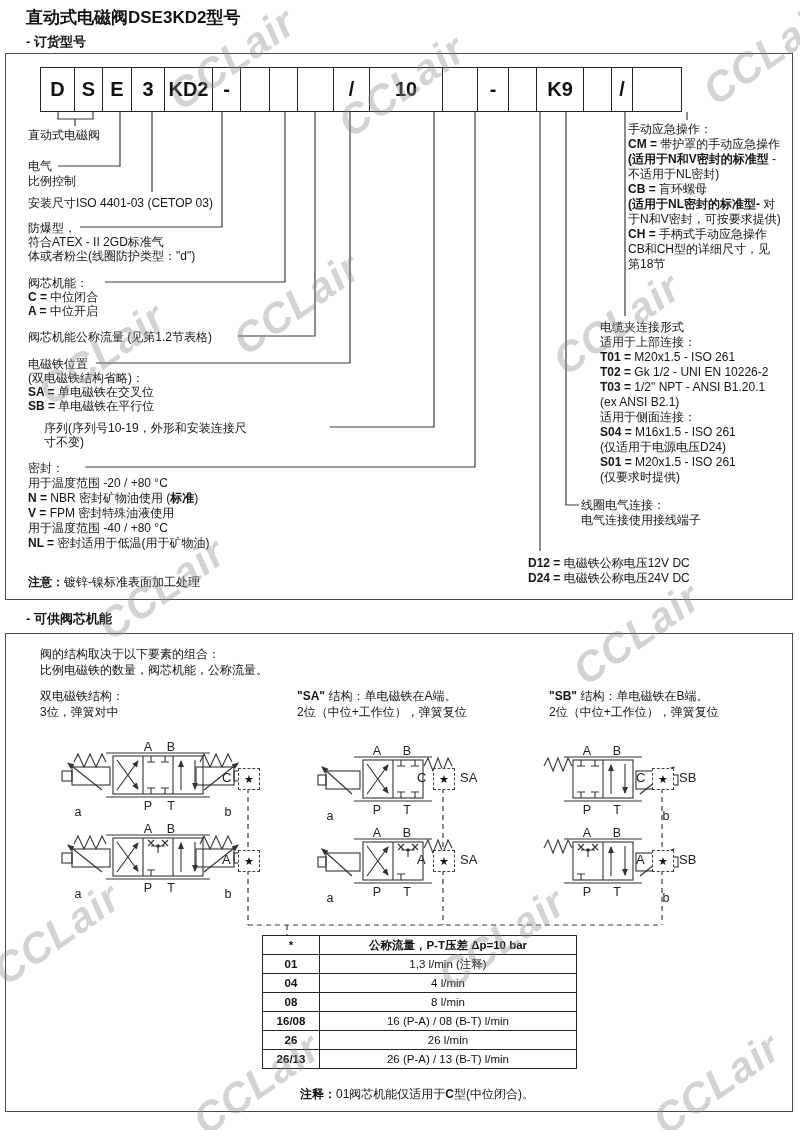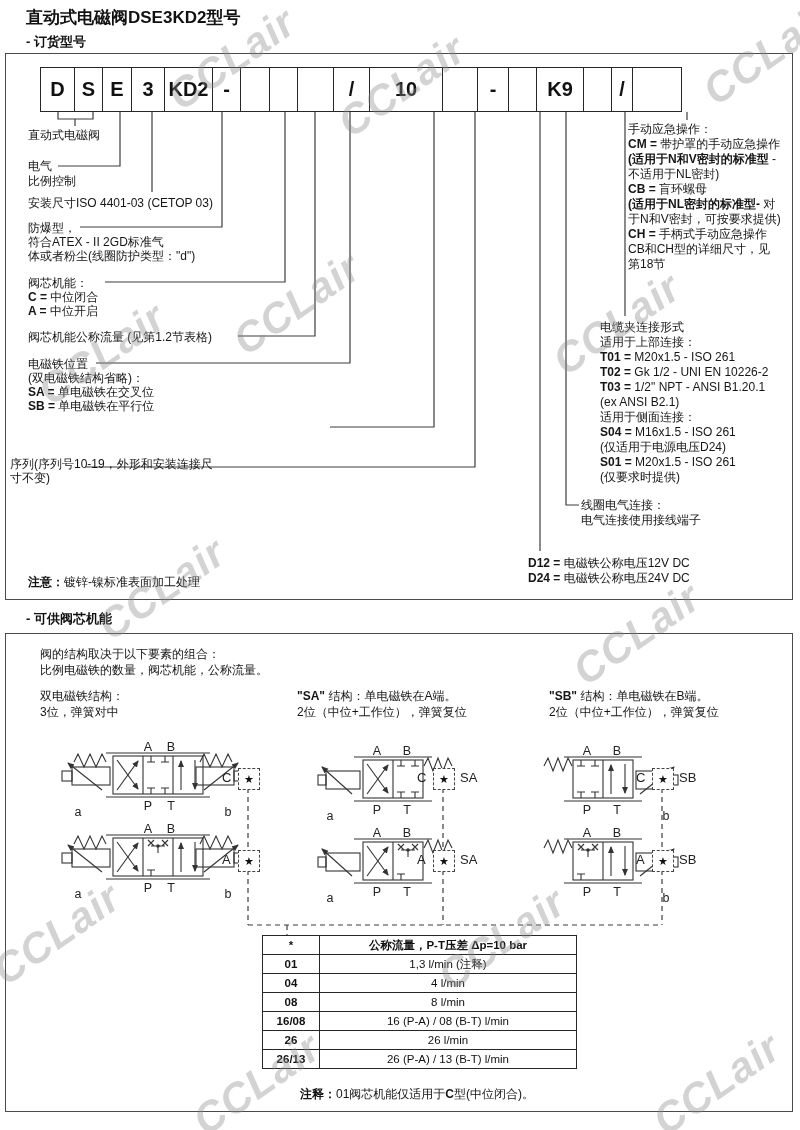--- a/index.html
+++ b/index.html
@@ -113,23 +113,31 @@
     <div><b>C =</b><span> 中位闭合</span></div>
     <div><b>A =</b><span> 中位开启</span></div>
   </div>
   <div class="lbl" style="left:28px;top:330px;">阀芯机能公称流量 (见第1.2节表格)</div>
   <div class="lbl" style="left:28px;top:357px;">
     <div>电磁铁位置</div>
     <div>(双电磁铁结构省略)：</div>
     <div><b>SA =</b><span> 单电磁铁在交叉位</span></div>
     <div><b>SB =</b><span> 单电磁铁在平行位</span></div>
   </div>
-  <div class="lbl" style="left:10px;top:421px;margin-top:36px;">
+  <div class="lbl" style="left:44px;top:421px;">
     <div>序列(序列号10-19，外形和安装连接尺</div>
       <div>寸不变)</div>
+  </div>
+  <div class="lbl lh15" style="left:28px;top:461px;">
+    <div>密封：</div>
+    <div>用于温度范围 -20 / +80 °C</div>
+    <div><b>N =</b><span> NBR 密封矿物油使用 (</span><b>标准</b><span>)</span></div>
+    <div><b>V =</b><span> FPM 密封特殊油液使用</span></div>
+    <div>用于温度范围 -40 / +80 °C</div>
+    <div><b>NL =</b><span> 密封适用于低温(用于矿物油)</span></div>
   </div>
   <div class="lbl" style="left:28px;top:575px;">
     <b>注意：</b><span>镀锌-镍标准表面加工处理</span>
   </div>
 
   <div class="lbl lh15" style="left:628px;top:122px;">
     <div>手动应急操作：</div>
     <div><b>CM =</b><span> 带护罩的手动应急操作</span></div>
     <div><b>(适用于N和V密封的标准型</b><span> -</span></div>
     <div>不适用于NL密封)</div>

